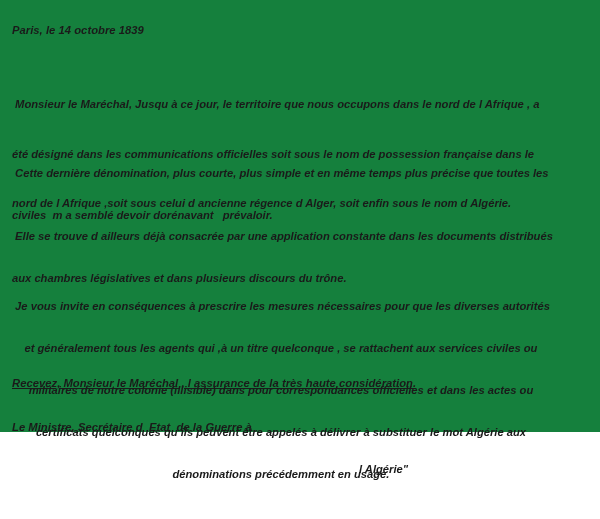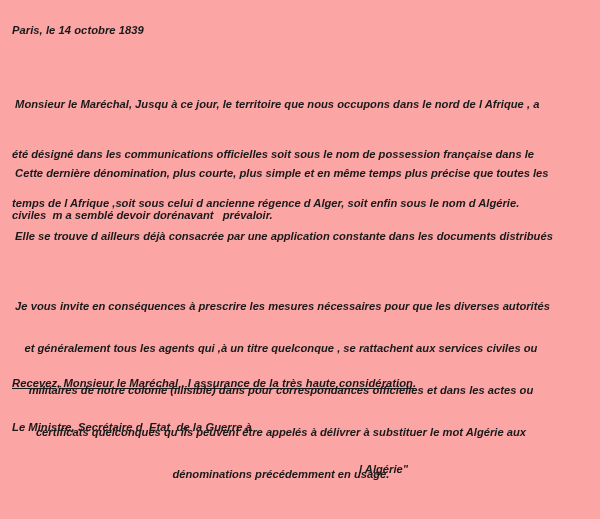--- a/index.html
+++ b/index.html
@@ -14,22 +14,22 @@
       position: relative;
       font-family: "Liberation Sans", sans-serif;
       font-style: italic;
       font-weight: bold;
       color: #1a1a1a;
       font-size: 11.2px;
     }
     .page {
       position: absolute;
       left: 0; top: 0;
-      width: 600px; height: 519px;
-      background: #fca5a5;
+      width: 600px; height: 432px;
+      background: #15803d;
     }
     .line {
       position: absolute;
       left: 12px;
       white-space: pre;
       line-height: 18px;
       letter-spacing: 0.05px;
     }
     .para {
       position: absolute;
@@ -57,30 +57,31 @@
 </head>
 <body>
 
 <div class="page">
 
   <div id="date" class="line">Paris, le 14 octobre 1839</div>
 
   <div id="p1" class="para">
     <span> Monsieur le Maréchal, Jusqu à ce jour, le territoire que nous occupons dans le nord de l Afrique , a</span>
     <span>été désigné dans les communications officielles soit sous le nom de possession française dans le</span>
-    <span>temps de l Afrique ,soit sous celui d ancienne régence d Alger, soit enfin sous le nom d Algérie.</span>
+    <span>nord de l Afrique ,soit sous celui d ancienne régence d Alger, soit enfin sous le nom d Algérie.</span>
   </div>
 
   <div id="p2" class="para">
     <span> Cette dernière dénomination, plus courte, plus simple et en même temps plus précise que toutes les</span>
     <span>civiles  m a semblé devoir dorénavant   prévaloir.</span>
   </div>
 
   <div id="p3" class="para">
     <span> Elle se trouve d ailleurs déjà consacrée par une application constante dans les documents distribués</span>
+    <span>aux chambres législatives et dans plusieurs discours du trône.</span>
   </div>
 
   <div id="p4" class="para">
     <span> Je vous invite en conséquences à prescrire les mesures nécessaires pour que les diverses autorités</span>
     <span>et généralement tous les agents qui ,à un titre quelconque , se rattachent aux services civiles ou</span>
     <span>militaires de notre colonie (illisible) dans pour correspondances officielles et dans les actes ou</span>
     <span>certificats quelconques qu ils peuvent être appelés à délivrer à substituer le mot Algérie aux</span>
     <span>dénominations précédemment en usage.</span>
   </div>
 

